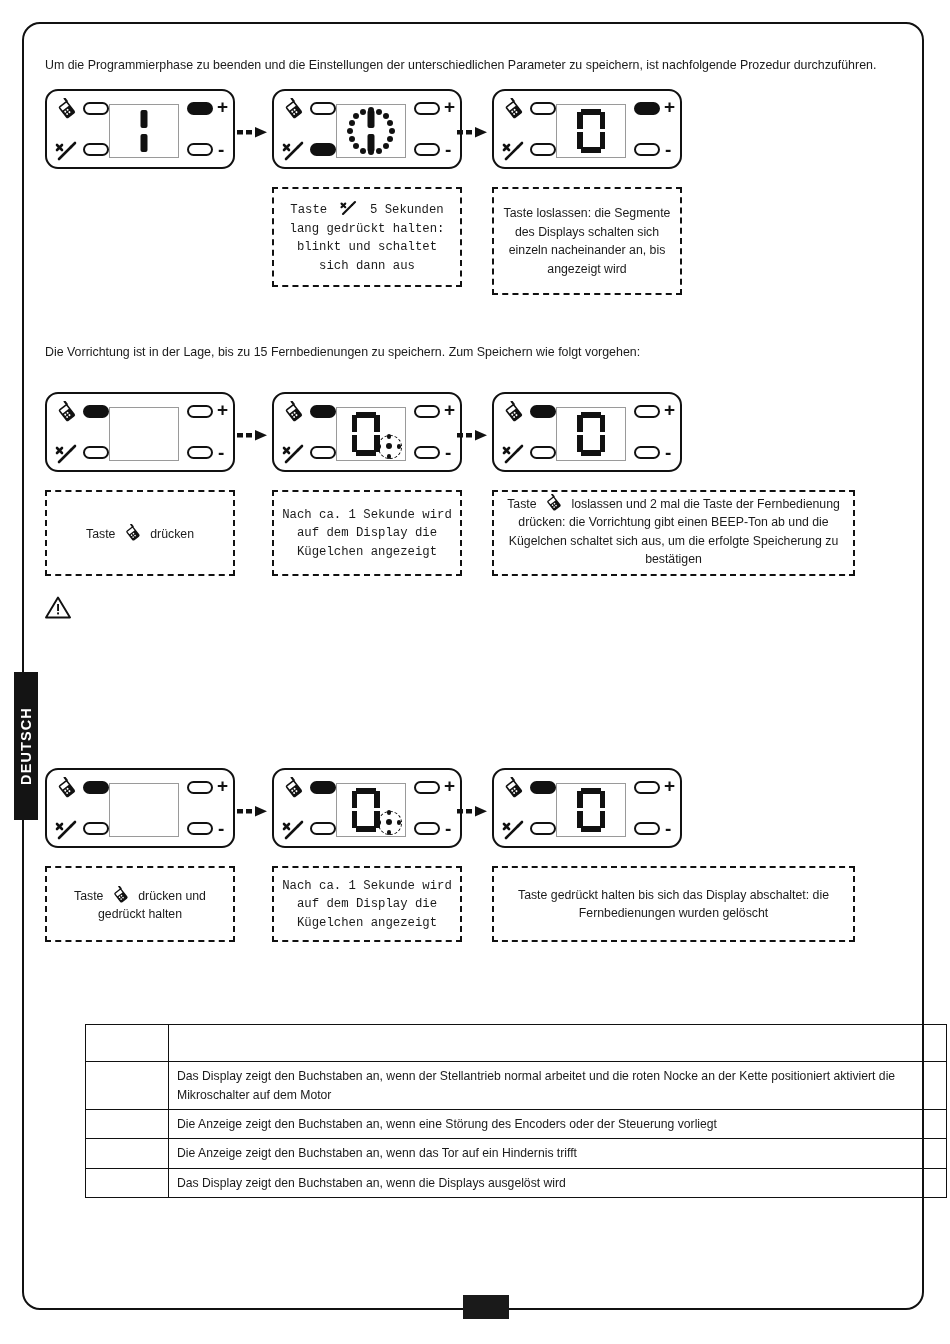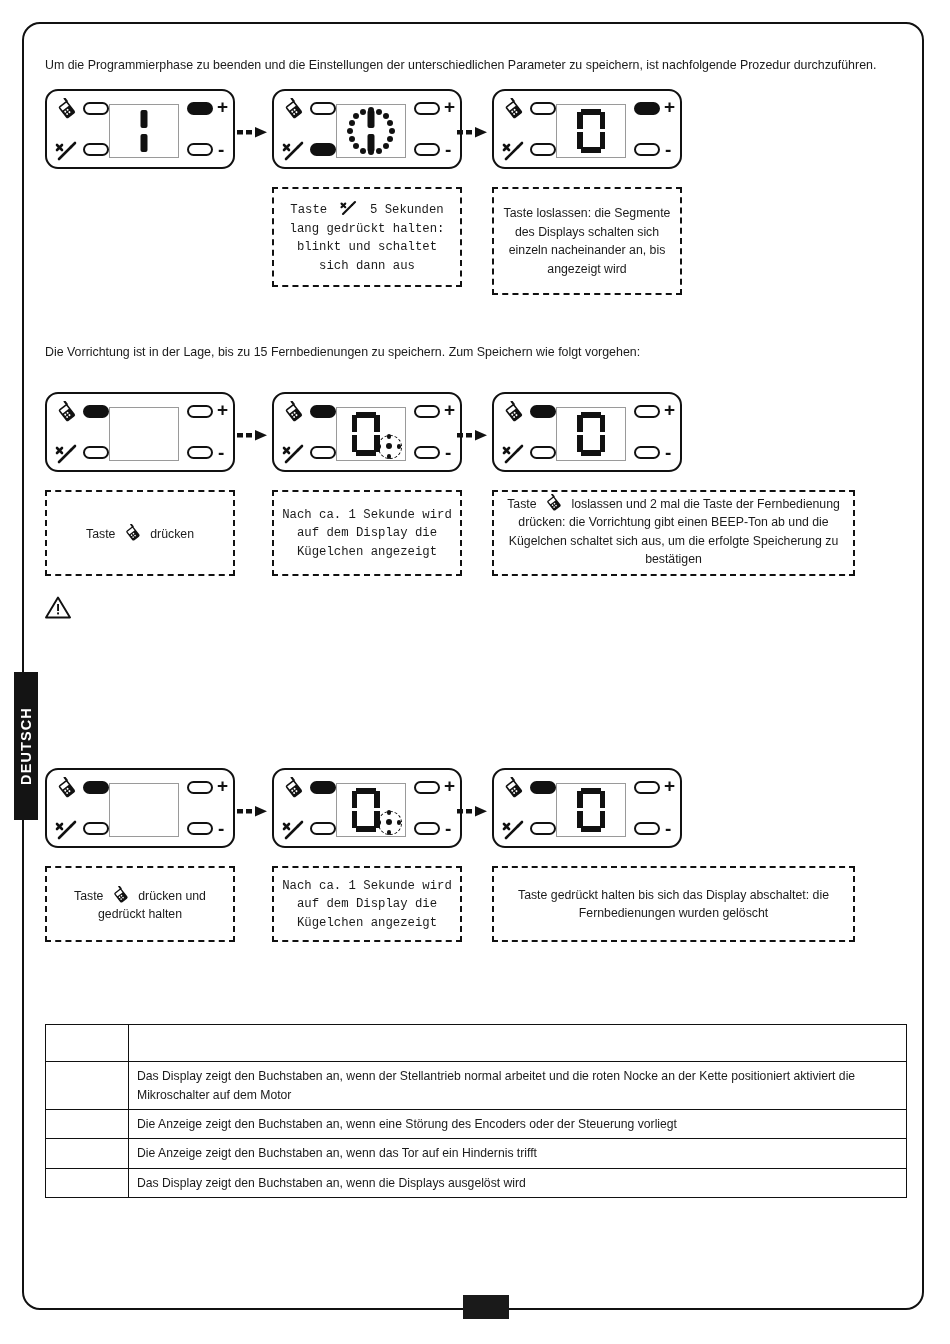--- a/index.html
+++ b/index.html
@@ -102,21 +102,21 @@
   .cap.c2{left:227px;width:190px;font-family:Liberation Mono, monospace;}
   .cap.c3{left:447px;width:190px;}
   .cap.c3wide{left:447px;width:363px;}
 
   .inline-ic{display:inline-block;vertical-align:-4px;width:22px;height:18px;margin:0 3px;}
   .inline-gap{display:inline-block;width:16px;}
 
   .warn-tri{position:absolute;left:0;width:26px;height:23px;}
 
   
-  .tbl{width:862px;border-collapse:collapse;table-layout:fixed;}
+  .tbl{width:862px;border-collapse:collapse;table-layout:fixed;margin-left:40px;}
   .tbl td{
     border:1.6px solid #111;font-size:12.2px;line-height:1.5;
     padding:5px 8px;vertical-align:middle;
   }
   .tbl td.icon-col{width:66px;}
   .tbl tr.head-row td{height:26px;}
 
   .page-num-tab{
     position:absolute;left:463px;top:1295px;width:46px;height:24px;background:#1a1a1a;
   }

